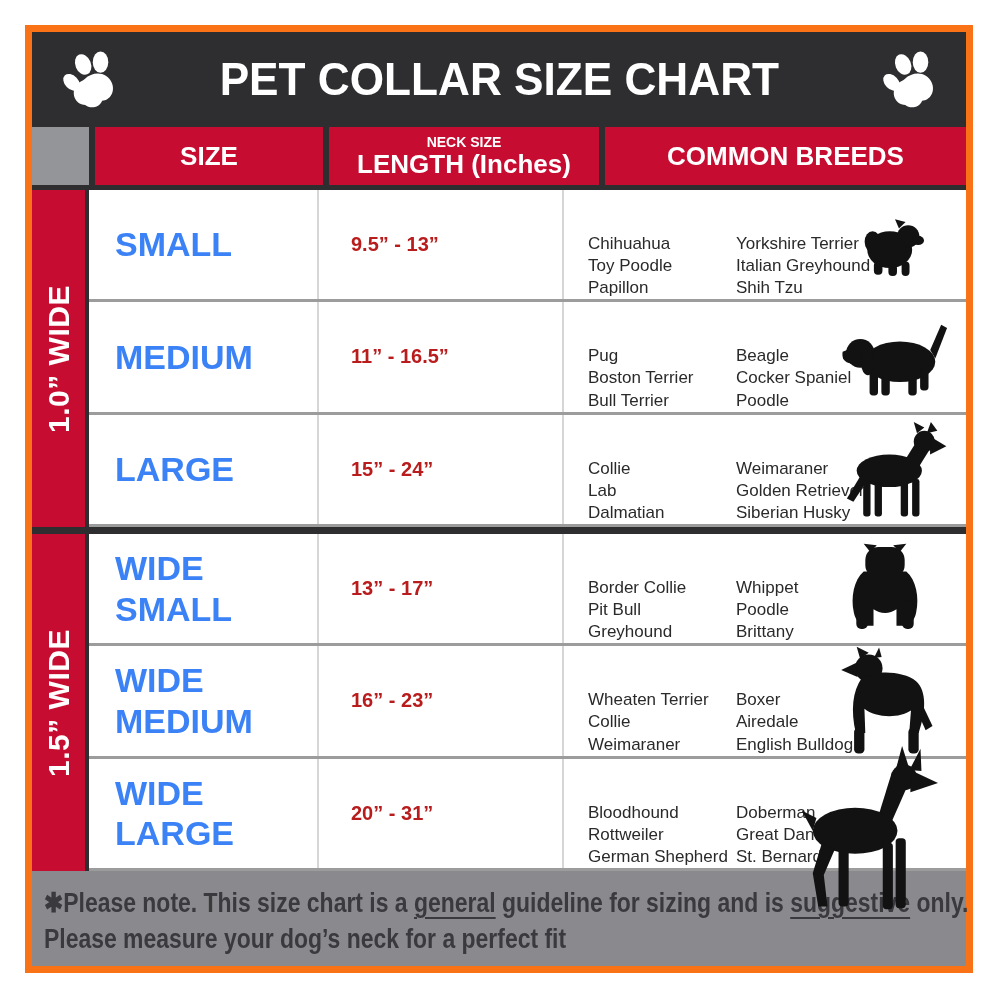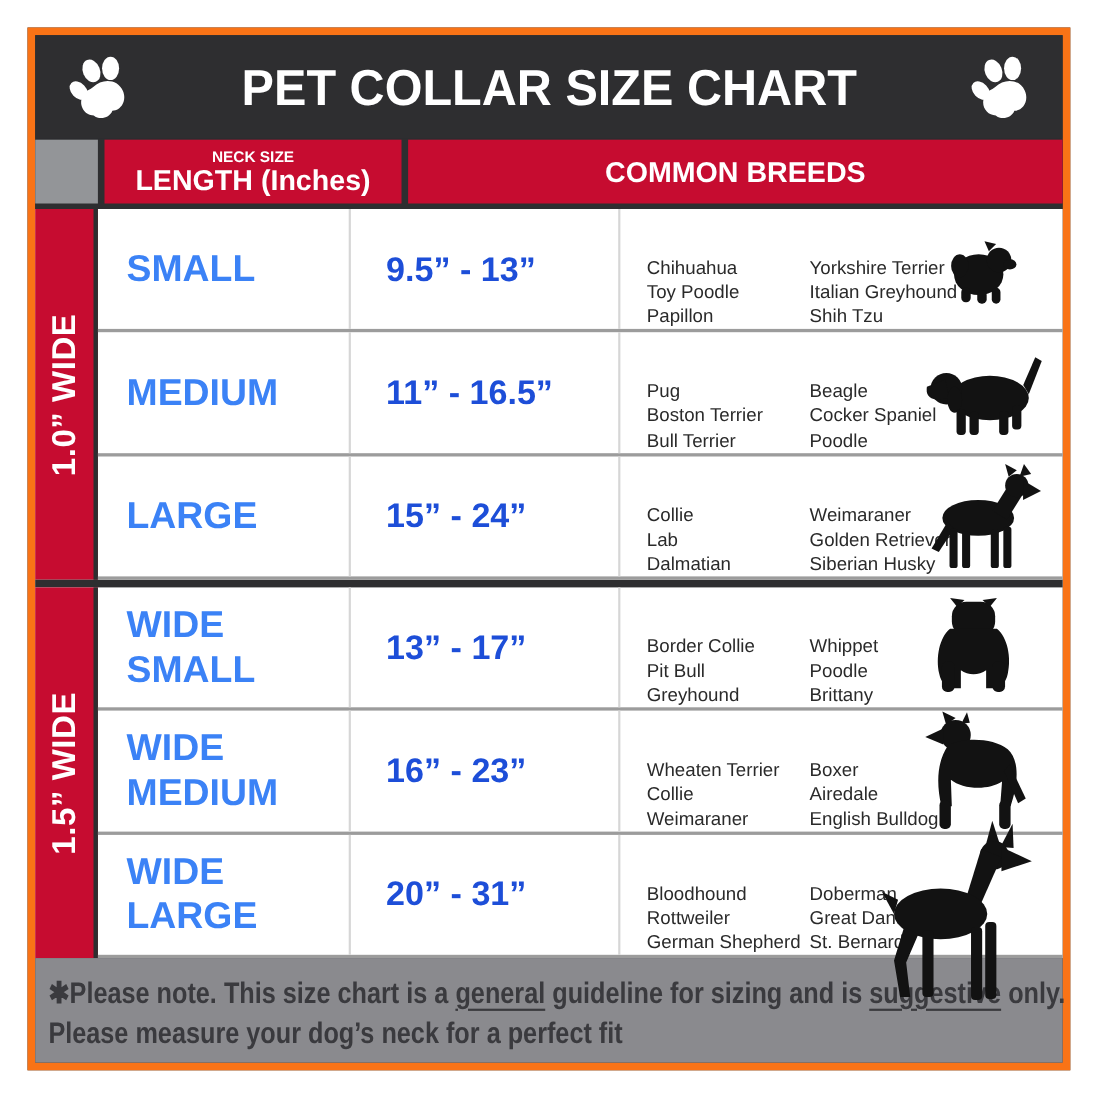--- a/index.html
+++ b/index.html
@@ -42,21 +42,21 @@
 
   .rows { flex:1; display:flex; flex-direction:column; }
   .row { flex:1; display:flex; border-bottom:3px solid #9c9c9c; position:relative; }
   .group:last-child .rows .row:last-child { border-bottom:3px solid #9c9c9c; }
 
   .size-cell { width:228px; display:flex; align-items:center; padding-left:26px; }
   .size-label { font-size:34px; font-weight:700; color:#3b82f6; line-height:1.2;
                 width:165px; }
   .len-cell { width:245px; display:flex; align-items:center; padding-left:32px;
               border-left:2px solid #d6d6d6; }
-  .len-value { font-size:31px; font-weight:700; color:#1d4ed8; white-space:nowrap; }
+  .len-value { font-size:20px; font-weight:700; color:#b91c1c; white-space:nowrap; }
   .breeds-cell { flex:1; border-left:2px solid #d6d6d6; display:flex;
                  align-items:flex-end; padding-left:24px; position:relative; }
   .bcol { font-size:17px; color:#2a2a2a; line-height:1.3; }
   .bcol1 { width:148px; } .bcol2 { width:150px;margin-top:36px; }
   .bcol span { display:block; }
 
   .dog { position:absolute; fill:#121212; }
   .dog-1 { width:66px;  height:62px;  right:38px; top:26px; }
   .dog-2 { width:112px; height:80px;  right:16px; top:16px; }
   .dog-3 { width:106px; height:98px;  right:18px; top:6px; }
@@ -91,20 +91,21 @@
           <ellipse cx="14" cy="30" rx="7" ry="10" transform="rotate(-30 14 30)"></ellipse>
           <ellipse cx="30" cy="15" rx="8" ry="11" transform="rotate(-8 30 15)"></ellipse>
           <ellipse cx="48" cy="17" rx="8" ry="11" transform="rotate(14 48 17)"></ellipse>
           <path d="M28,30 C38,24 52,28 54,40 C56,50 48,58 40,56 C36,62 26,62 22,56 C14,54 10,44 16,36 C20,31 24,32 28,30 Z"></path>
         </g>
       </svg>
     </div>
 
     <div class="header-row">
       <div class="corner"></div>
+      <div class="hcell h-size">SIZE</div>
       <div class="hcell h-len">
         <span class="small">NECK SIZE</span>
         <span class="big">LENGTH (Inches)</span>
       </div>
       <div class="hcell h-breeds">COMMON BREEDS</div>
     </div>
 
     <div class="body">
 
       <div class="group">

